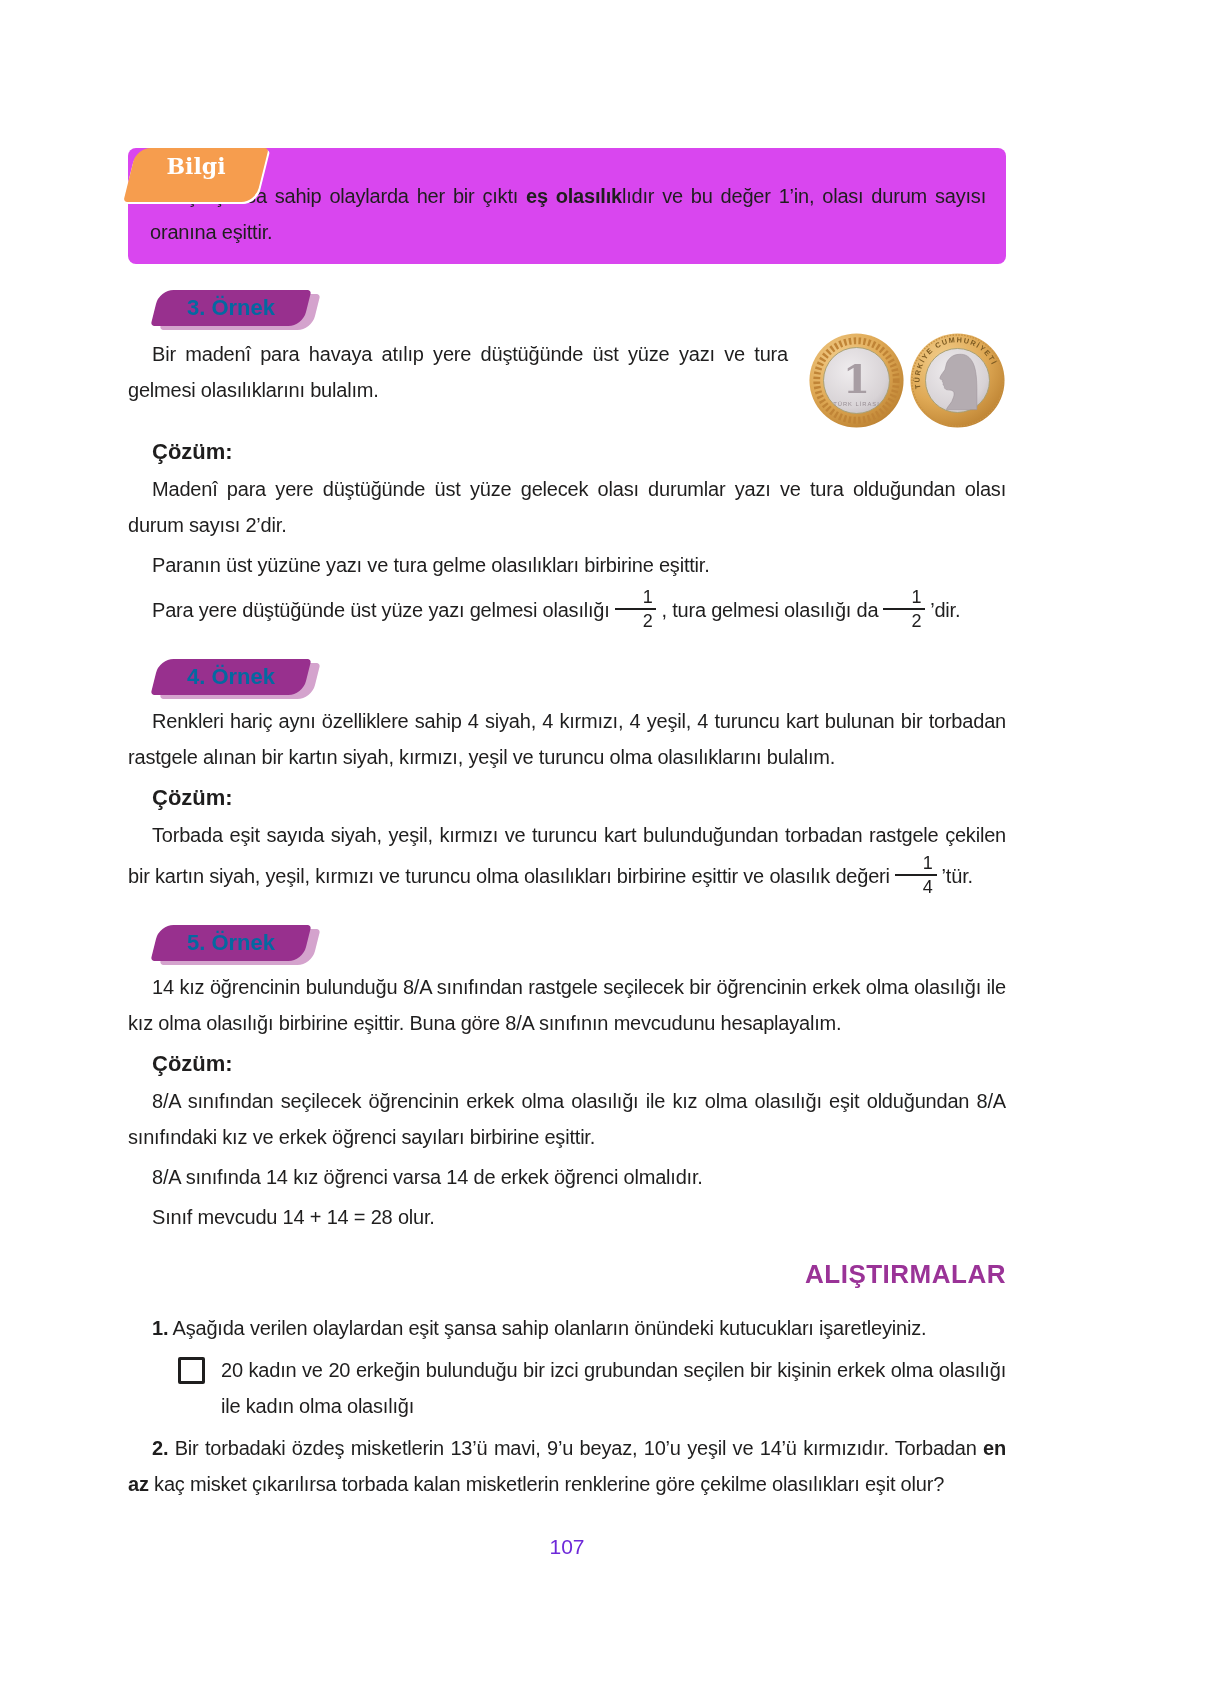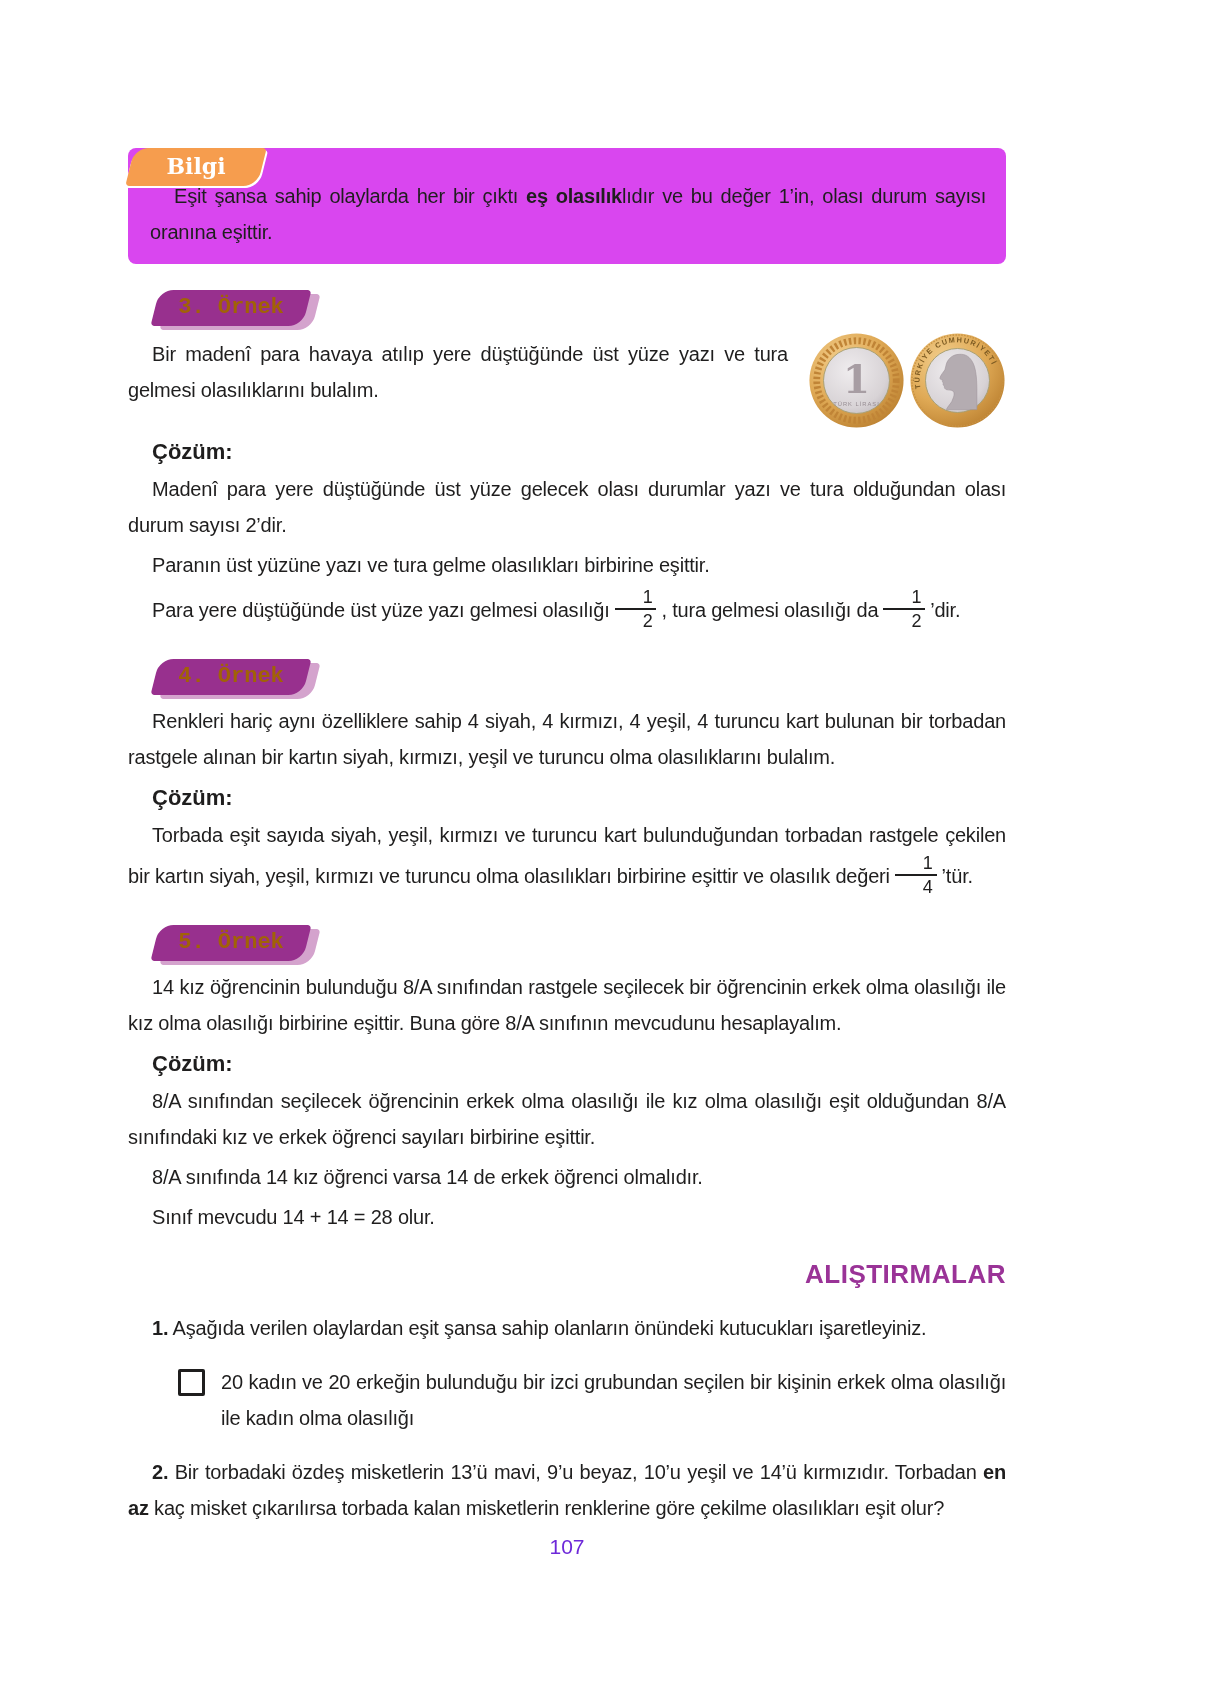--- a/index.html
+++ b/index.html
@@ -14,21 +14,21 @@
 
   p.para {
     font-size:20px; line-height:36px;
     text-align:justify; letter-spacing:-0.2px;
   }
   .indent { text-indent:24px; }
 
   
   .info-box { position:relative; }
   .info-tab {
-    position:absolute; top:0; left:2px; width:132px; height:38px; z-index:2;
+    position:absolute; top:0; left:2px; width:132px; height:54px; z-index:2;
   }
   .info-tab .bg {
     position:absolute; inset:0; background:#f69d4e;
     transform:skewX(-14deg); border-radius:14px 4px 14px 4px;
     box-shadow:0 2px 0 #ffffff, 2px 2px 0 #ffffff;
   }
   .info-tab .label {
     position:absolute; inset:0; text-align:center; line-height:37px;
     color:#ffffff; font-family:"DejaVu Serif", serif; font-weight:bold; font-size:22px;
   }
@@ -42,21 +42,21 @@
   .banner .shadow {
     position:absolute; left:9px; top:4px; width:100%; height:100%;
     background:#d4a3cd; border-radius:14px 4px 14px 4px; transform:skewX(-14deg);
   }
   .banner .bg {
     position:absolute; inset:0; background:#98308e;
     border-radius:14px 4px 14px 4px; transform:skewX(-14deg);
   }
   .banner .label {
     position:absolute; inset:0; text-align:center; line-height:35px;
-    color:#a16207; font-family:Liberation Mono, monospace; font-weight:bold; font-size:22px;
+    color:#0369a1; font-family:Liberation Sans, sans-serif; font-weight:bold; font-size:22px;
   }
 
   h3.solution {
     font-size:22px; font-weight:bold; margin:8px 0 4px 24px; line-height:30px;
   }
 
   
   .frac {
     display:inline-block; vertical-align:middle; text-align:center;
     font-size:18px; line-height:20px; margin:0 5px 6px 5px;
@@ -82,21 +82,21 @@
     flex:0 0 27px; width:27px; height:27px; margin-top:5px;
     border:3px solid #1f1e1e; border-radius:2px; background:#ffffff;
   }
   .option p { flex:1; }
 
   .footer {
     position:absolute; top:1535px; left:128px; width:878px;
     text-align:center; font-size:21px; color:#6d28d9;
   }
 
-  .mt6 { margin-top:18px; } .mt8 { margin-top:8px; } .mt10 { margin-top:19px; }
+  .mt6 { margin-top:6px; } .mt8 { margin-top:8px; } .mt10 { margin-top:19px; }
   .mt22 { margin-top:22px; } .mt26 { margin-top:26px; }
   .mt2 { margin-top:4px; } .mt4 { margin-top:4px; }
 </style>
 </head>
 <body>
 
 <svg width="0" height="0" style="position:absolute" aria-hidden="true">
   <defs>
     <radialGradient id="goldG" cx="35%" cy="30%" r="80%">
       <stop offset="0%" stop-color="#f3cf8e"></stop>

